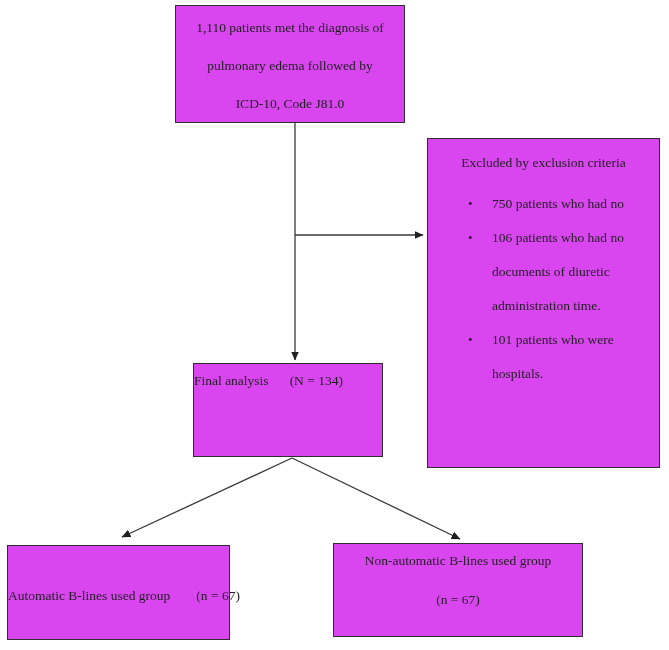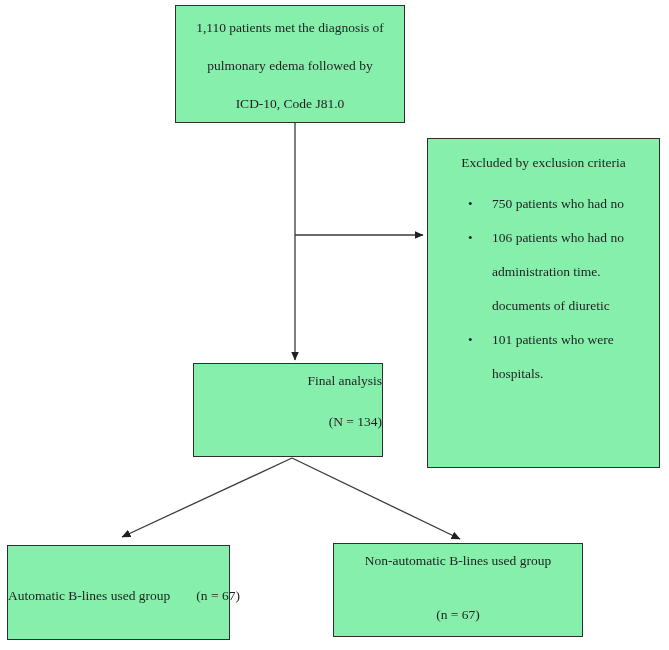--- a/index.html
+++ b/index.html
@@ -17,21 +17,21 @@
     left: 0; top: 0;
     width: 669px; height: 650px;
     pointer-events: none;
   }
   .arrows line { stroke: #3a3a3a; stroke-width: 1.3; }
   .arrows .head { fill: #1f1f1f; }
   .box {
     position: absolute;
     box-sizing: border-box;
     border: 1.5px solid #2e2e2e;
-    background: #86efac;
+    background: #d946ef;
     font-size: 13.5px;
   }
   .center { text-align: center; }
   .bline { white-space: nowrap; }
 
   
   .top-box {
     left: 175px; top: 5px; width: 230px; height: 118px;
     padding-top: 3px; line-height: 38px;
   }
@@ -51,33 +51,33 @@
     flex: 0 0 24px;
     line-height: 34px;
     font-size: 13px;
   }
   .ex-lines { line-height: 34px; }
 
   
   .final-box {
     left: 193px; top: 363px; width: 190px; height: 94px;
     padding-top: 7px; line-height: 20px;
-    display: flex; flex-direction: column; align-items: flex-end; gap: 21px;
+    display: flex; flex-direction: row; align-items: flex-start; gap: 21px;
   }
 
   
   .left-group-box {
     left: 7px; top: 545px; width: 223px; height: 95px;
     padding-top: 7px; line-height: 20px;
     display: flex; flex-direction: row; align-items: center; gap: 26px;
   }
   .right-group-box {
     left: 333px; top: 543px; width: 250px; height: 94px;
     padding-top: 7px; line-height: 20px;
-    display: flex; flex-direction: column; align-items: center; gap: 34px;
+    display: flex; flex-direction: column; align-items: center; gap: 19px;
   }
 </style>
 </head>
 <body>
 
 <div class="canvas">
 
   <svg class="arrows" width="669" height="650" viewBox="0 0 669 650" xmlns="http://www.w3.org/2000/svg">
     <defs>
       <marker id="arrowhead" markerWidth="10" markerHeight="9" refX="8.5" refY="4" orient="auto" markerUnits="userSpaceOnUse">
@@ -104,22 +104,22 @@
         <span class="bullet">•</span>
         <div class="ex-lines">
           <div class="bline">750 patients who had no</div>
         </div>
       </div>
 
       <div class="ex-item">
         <span class="bullet">•</span>
         <div class="ex-lines">
           <div class="bline">106 patients who had no</div>
+          <div class="bline">documents of diuretic</div>
           <div class="bline">administration time.</div>
-          <div class="bline">documents of diuretic</div>
         </div>
       </div>
 
       <div class="ex-item">
         <span class="bullet">•</span>
         <div class="ex-lines">
           <div class="bline">101 patients who were</div>
           <div class="bline">hospitals.</div>
         </div>
       </div>

